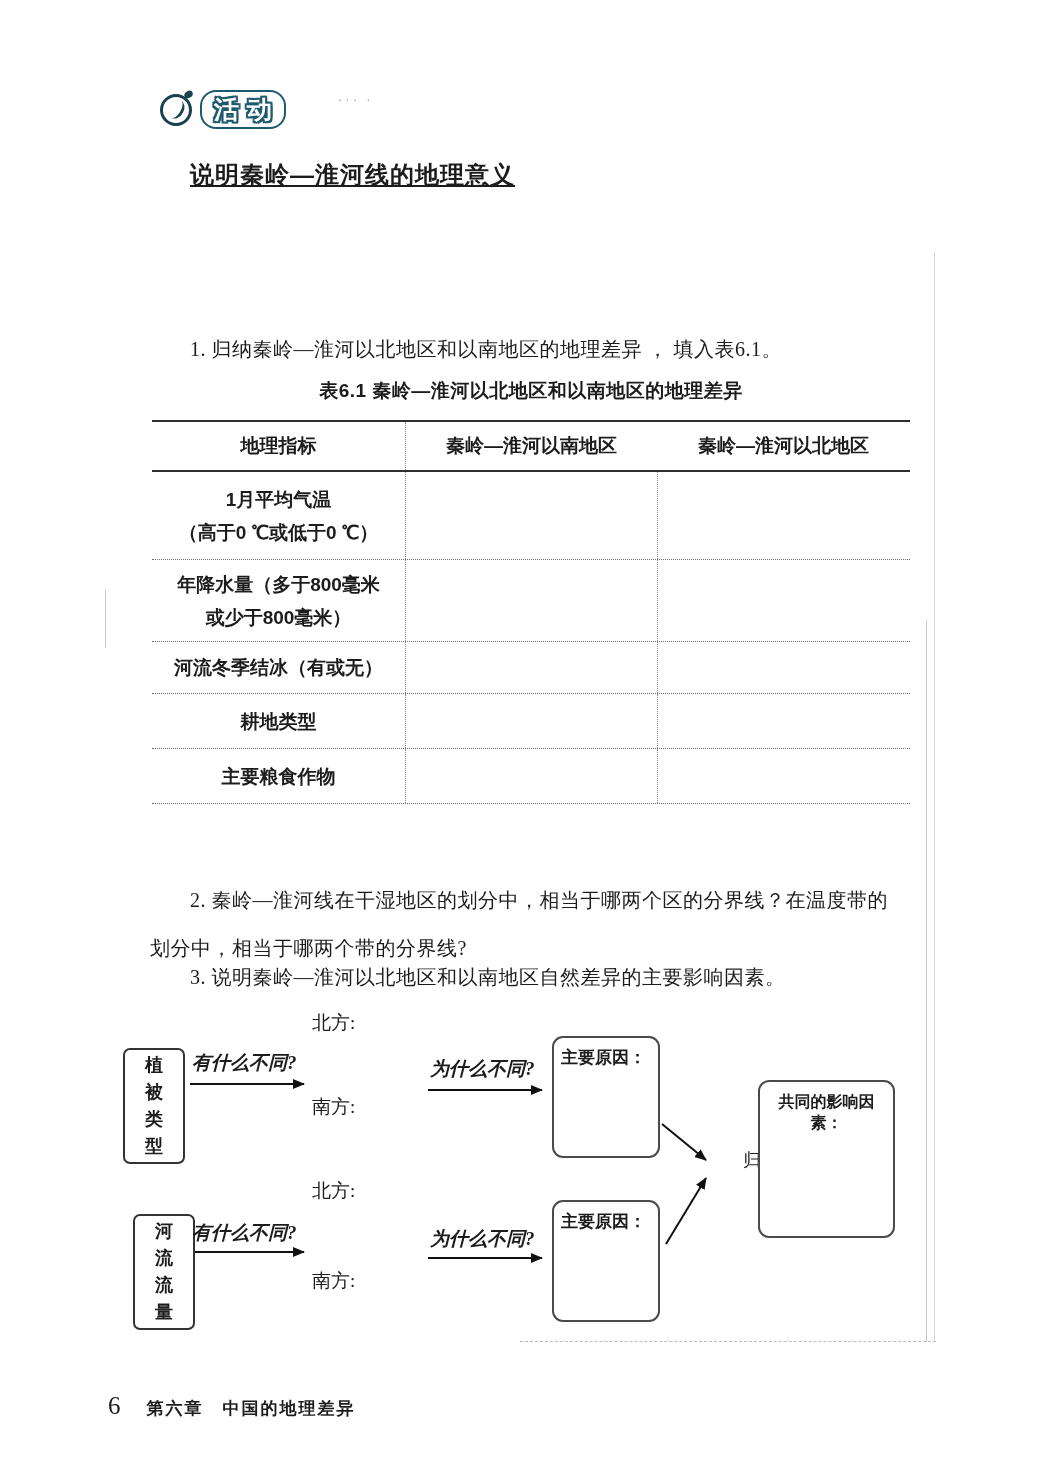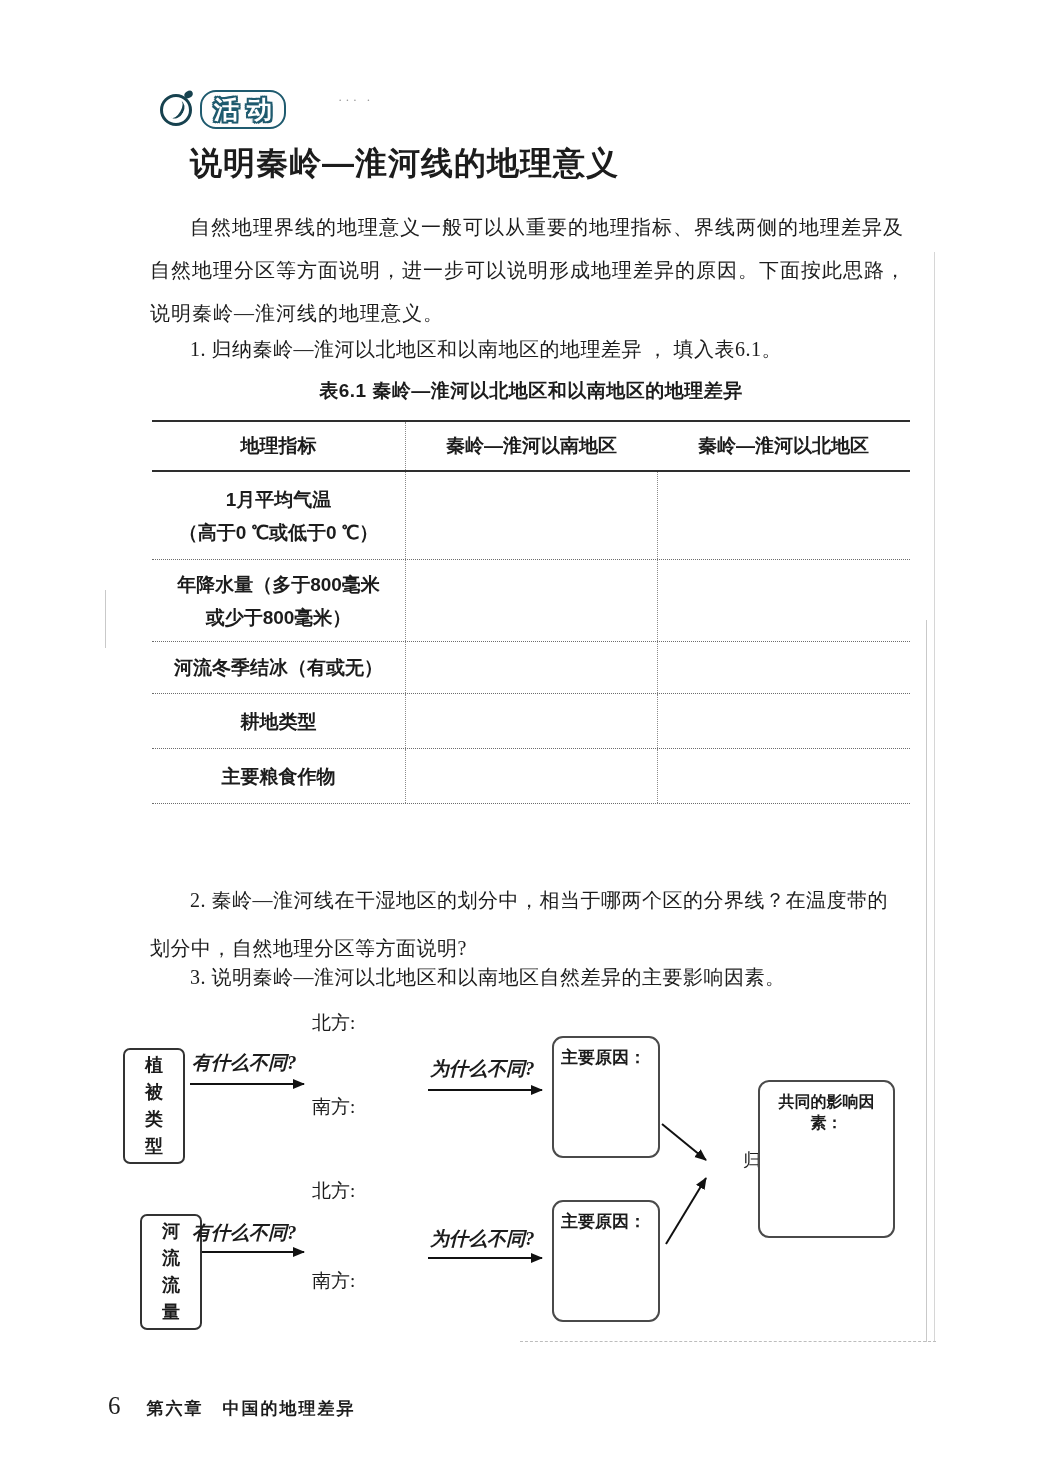--- a/index.html
+++ b/index.html
@@ -15,22 +15,22 @@
                 border-right:3px solid #17424f; border-radius:50%; transform:rotate(30deg); }
   .badge-icon::after { content:""; position:absolute; right:-4px; top:-6px; width:9px; height:7px;
                 background:#17424f; border-radius:60% 40% 55% 45%; transform:rotate(-20deg); }
   .badge-label { font-family:"Liberation Sans", sans-serif; font-weight:bold; font-size:25px;
                 letter-spacing:8px; color:#ffffff; padding:1px 4px 1px 12px;
                 border:2px solid #1e5a6e; border-radius:16px; background:#fdfdfd;
                 text-shadow:-2px -2px 0 #1e5a6e, 2px -2px 0 #1e5a6e, -2px 2px 0 #1e5a6e,
                             2px 2px 0 #1e5a6e, 0 2px 0 #1e5a6e, 2px 0 0 #1e5a6e,
                             0 -2px 0 #1e5a6e, -2px 0 0 #1e5a6e; }
 
-  .title { position:absolute; top:142px; left:190px; font-family:"Liberation Sans", sans-serif;
-           font-weight:bold; font-size:32px; letter-spacing:1px; }
+  .title { position:absolute; top:159px; left:190px; font-family:"Liberation Sans", sans-serif;
+           font-weight:bold; font-size:24px; letter-spacing:1px;text-decoration:underline; }
 
   .intro { position:absolute; top:206px; left:150px; width:768px; font-size:20px;
            line-height:43px; letter-spacing:1px; }
   .indent { text-indent:40px; }
 
   .item1 { position:absolute; top:336px; left:190px; font-size:20px; letter-spacing:0.5px; }
 
   .tbl-caption { position:absolute; top:378px; left:152px; width:758px; text-align:center;
                  font-family:"Liberation Sans", sans-serif; font-weight:bold; font-size:19px;
                  letter-spacing:0.5px; }
@@ -84,25 +84,20 @@
 <div class="page">
 
   <div class="badge">
     <span class="badge-icon"></span>
     <span class="badge-label">活动</span>
   </div>
   <span class="art-dots" style="left:338px; top:92px;">··· ·</span>
 
   <div class="title">说明秦岭—淮河线的地理意义</div>
 
-  <div class="intro">
-    <div class="indent">自然地理界线的地理意义一般可以从重要的地理指标、界线两侧的地理差异及</div>
-    <div>自然地理分区等方面说明，进一步可以说明形成地理差异的原因。下面按此思路，</div>
-    <div>说明秦岭—淮河线的地理意义。</div>
-  </div>
 
   <div class="item1">1. 归纳秦岭—淮河以北地区和以南地区的地理差异 ， 填入表6.1。</div>
 
   <div class="tbl-caption">表6.1 秦岭—淮河以北地区和以南地区的地理差异</div>
 
   <div class="tbl">
     <div class="thead">
       <div class="th">地理指标</div>
       <div class="th th-sep">秦岭—淮河以南地区</div>
       <div class="th">秦岭—淮河以北地区</div>
@@ -141,21 +136,21 @@
       <div class="cell label">
         <div>主要粮食作物</div>
       </div>
       <div class="cell"></div>
       <div class="cell"></div>
     </div>
   </div>
 
   <div class="item2">
     <div class="indent">2. 秦岭—淮河线在干湿地区的划分中，相当于哪两个区的分界线？在温度带的</div>
-    <div>划分中，自然地理分区等方面说明?</div>
+    <div>划分中，相当于哪两个带的分界线?</div>
   </div>
 
   <div class="item3">3. 说明秦岭—淮河以北地区和以南地区自然差异的主要影响因素。</div>
 
   <div class="diagram">
 
     <svg class="arrow-svg" width="1043" height="350">
       <defs>
         <marker id="ah" markerWidth="13" markerHeight="11" refX="11" refY="5" orient="auto" markerUnits="userSpaceOnUse">
           <path d="M0,0 L12,5 L0,10 z" fill="#111"></path>
@@ -181,21 +176,21 @@
       <span>主要原因：</span>
     </div>
 
     <div class="d-abs merge" style="left:712px; top:148px;">归纳</div>
 
     <div class="d-abs big-box common-box" style="left:758px; top:80px;">
       <span>共同的影响因素：</span>
     </div>
 
     <div class="d-abs ns" style="left:312px; top:178px;">北方:</div>
-    <div class="d-abs small-box" style="left:140px; top:214px;">
+    <div class="d-abs small-box" style="left:133px; top:214px;">
       <div>河流</div>
       <div>流量</div>
     </div>
     <div class="d-abs q" style="left:192px; top:220px;">有什么不同?</div>
     <div class="d-abs ns" style="left:312px; top:268px;">南方:</div>
     <div class="d-abs q" style="left:430px; top:226px;">为什么不同?</div>
     <div class="d-abs big-box reason-box" style="left:552px; top:200px;">
       <span>主要原因：</span>
     </div>
   </div>

